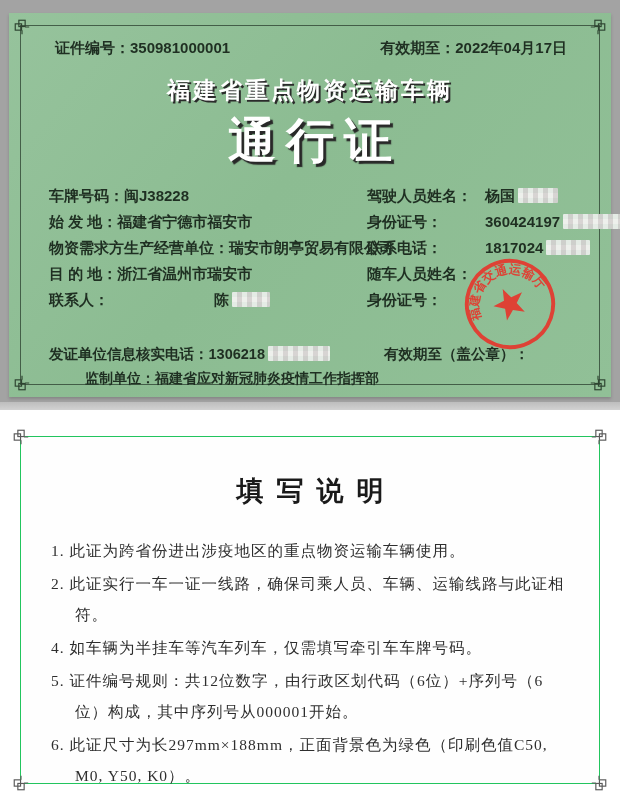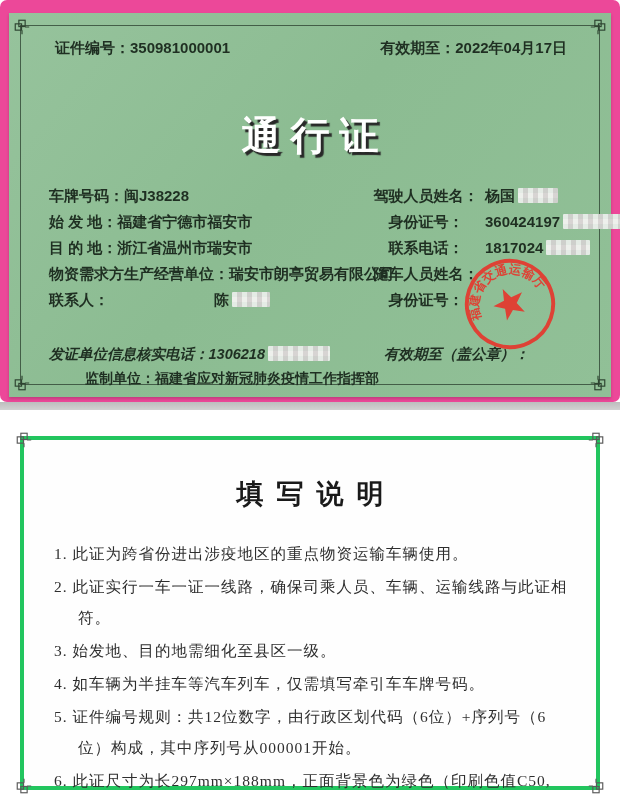--- a/index.html
+++ b/index.html
@@ -1,59 +1,59 @@
 <!DOCTYPE html>
 <html><head>
 <meta charset="utf-8">
 <style>
   html,body{margin:0;padding:0;}
   body{width:620px;height:800px;background:#ffffff;font-family:"Liberation Sans",sans-serif;position:relative;overflow:hidden;}
 
   
-  .photo-top{background:#ec4899;padding:13px 9px 5px;border-radius:7px;}
+  .photo-top{background:#a3a3a3;padding:13px 9px 5px;}
   .card-green{position:relative;height:384px;background:linear-gradient(130deg,#96c39c 0%,#8cbc92 45%,#91c097 100%);box-shadow:0 2px 3px rgba(0,0,0,.18);}
   .g-border{position:absolute;left:11px;right:11px;top:12px;bottom:12px;border:1px solid rgba(42,62,45,.75);}
   .corner{position:absolute;width:18px;height:18px;}
   .card-green .corner{color:#2e4431;}
   .card-white .corner{color:#5a5a5a;}
   .c-tl{left:-8px;top:-8px;}
   .c-tr{right:-8px;top:-8px;transform:scaleX(-1);}
   .c-bl{left:-8px;bottom:-8px;transform:scaleY(-1);}
   .c-br{right:-8px;bottom:-8px;transform:scale(-1,-1);}
 
   .row-top{position:absolute;top:26px;left:46px;right:44px;display:flex;justify-content:space-between;font-size:15px;font-weight:bold;color:#1f2f22;}
   .subtitle{position:absolute;top:62px;left:0;width:100%;text-align:center;font-size:23px;font-weight:bold;color:#ffffff;letter-spacing:3px;text-shadow:2px 2px 0 #2b2b2b;}
-  .big-title{position:absolute;top:96px;left:0;width:100%;text-align:center;font-size:39px;font-weight:bold;color:#ffffff;letter-spacing:10px;text-indent:10px;text-shadow:3px 3px 1px #282828;}
+  .big-title{position:absolute;top:96px;left:0;width:100%;text-align:center;font-size:48px;font-weight:bold;color:#ffffff;letter-spacing:10px;text-indent:10px;text-shadow:3px 3px 1px #282828;}
 
   .fields{position:absolute;top:170px;left:40px;right:22px;display:flex;font-size:15px;font-weight:bold;color:#1f2f22;}
   .col-left{width:318px;}
   .col-right{flex:1;}
   .frow{height:26px;line-height:26px;white-space:nowrap;}
   .lab165{display:inline-block;width:165px;text-align:left;}
-  .rlab{display:inline-block;width:118px;text-align:center;}
+  .rlab{display:inline-block;width:118px;text-align:left;}
 
-  .bottom-row{position:absolute;top:330px;left:40px;right:22px;display:flex;font-size:14.5px;font-weight:bold;color:#1f2f22;line-height:22px;font-style:italic;}
+  .bottom-row{position:absolute;top:330px;left:40px;right:22px;display:flex;font-size:14.5px;font-weight:bold;color:#1f2f22;line-height:22px;}
   .bottom-left{width:318px;white-space:nowrap;}
   .bottom-right{flex:1;padding-left:17px;white-space:nowrap;}
   .monitor-row{position:absolute;top:357px;left:76px;font-size:14px;font-weight:bold;color:#1f2f22;}
 
   .mosaic{display:inline-block;height:15px;vertical-align:-2px;margin-left:3px;border-radius:1px;
     background:
       repeating-linear-gradient(90deg, rgba(255,255,255,.55) 0 5px, rgba(214,204,209,.55) 5px 10px),
       repeating-linear-gradient(0deg, #c4d3c5 0 5px, #d9ded5 5px 10px);
     filter:blur(.5px);}
 
   .stamp{position:absolute;left:452px;top:242px;width:98px;height:98px;transform:rotate(-26deg);opacity:.93;}
 
   
   .divider{height:8px;background:linear-gradient(#bdbdbd,#d2d2d2);}
 
   
   .instr-wrap{background:#ffffff;padding:26px 20px 0;}
-  .card-white{position:relative;height:346px;background:#fefefe;border:4px solid #22c55e;}
+  .card-white{position:relative;height:346px;background:#fefefe;border:1px solid #22c55e;}
   .instr-title{margin:0;padding-top:36px;text-align:center;font-family:"Liberation Serif",serif;font-size:27px;font-weight:bold;color:#1a1a1a;letter-spacing:13px;text-indent:13px;}
   .instr-list{margin:26px 26px 0 30px;padding:0;list-style:none;font-family:"Liberation Serif",serif;font-size:15.5px;color:#2e2e2e;letter-spacing:1px;}
   .instr-list li{line-height:31px;margin-bottom:2px;padding-left:24px;text-indent:-24px;}
 </style>
 </head>
 <body>
 
 <svg width="0" height="0" style="position:absolute">
   <defs>
     <g id="knot" fill="none" stroke="currentColor" stroke-width="1.3">
@@ -79,28 +79,29 @@
       <svg class="corner c-br" viewBox="0 0 20 20">
           <use href="#knot"></use>
         </svg>
     </div>
 
     <div class="row-top">
       <span><span>证件编号：</span><span>350981000001</span></span>
       <span><span>有效期至：</span><span>2022年04月17日</span></span>
     </div>
 
+    <div class="subtitle">福建省重点物资运输车辆</div>
     <div class="big-title">通行证</div>
 
     <div class="fields">
       <div class="col-left">
         <div class="frow"><span>车牌号码：</span><span>闽J38228</span></div>
         <div class="frow"><span>始 发 地：</span><span>福建省宁德市福安市</span></div>
+        <div class="frow"><span>物资需求方生产经营单位：</span><span>瑞安市朗亭贸易有限公司</span></div>
         <div class="frow"><span>目 的 地：</span><span>浙江省温州市瑞安市</span></div>
-        <div class="frow"><span>物资需求方生产经营单位：</span><span>瑞安市朗亭贸易有限公司</span></div>
         <div class="frow"><span class="lab165">联系人：</span><span>陈</span><span class="mosaic" style="width:38px"></span></div>
       </div>
       <div class="col-right">
         <div class="frow"><span class="rlab">驾驶人员姓名：</span><span>杨国</span><span class="mosaic" style="width:40px"></span></div>
         <div class="frow"><span class="rlab">身份证号：</span><span>360424197</span><span class="mosaic" style="width:78px"></span></div>
         <div class="frow"><span class="rlab">联系电话：</span><span>1817024</span><span class="mosaic" style="width:44px"></span></div>
         <div class="frow"><span class="rlab">随车人员姓名：</span><span></span></div>
         <div class="frow"><span class="rlab">身份证号：</span><span></span></div>
       </div>
     </div>
@@ -137,19 +138,18 @@
         <use href="#knot"></use>
       </svg>
     <svg class="corner c-br" style="right:-9px;bottom:-9px" viewBox="0 0 20 20">
         <use href="#knot"></use>
       </svg>
 
     <h1 class="instr-title">填写说明</h1>
     <ol class="instr-list">
       <li>1. 此证为跨省份进出涉疫地区的重点物资运输车辆使用。</li>
       <li>2. 此证实行一车一证一线路，确保司乘人员、车辆、运输线路与此证相符。</li>
-      <li>3. 始发地、目的地需细化至县区一级。</li>
       <li>4. 如车辆为半挂车等汽车列车，仅需填写牵引车车牌号码。</li>
       <li>5. 证件编号规则：共12位数字，由行政区划代码（6位）+序列号（6位）构成，其中序列号从000001开始。</li>
       <li>6. 此证尺寸为长297mm×188mm，正面背景色为绿色（印刷色值C50, M0, Y50, K0）。</li>
     </ol>
   </div>
 </div>
 
 </body></html>

